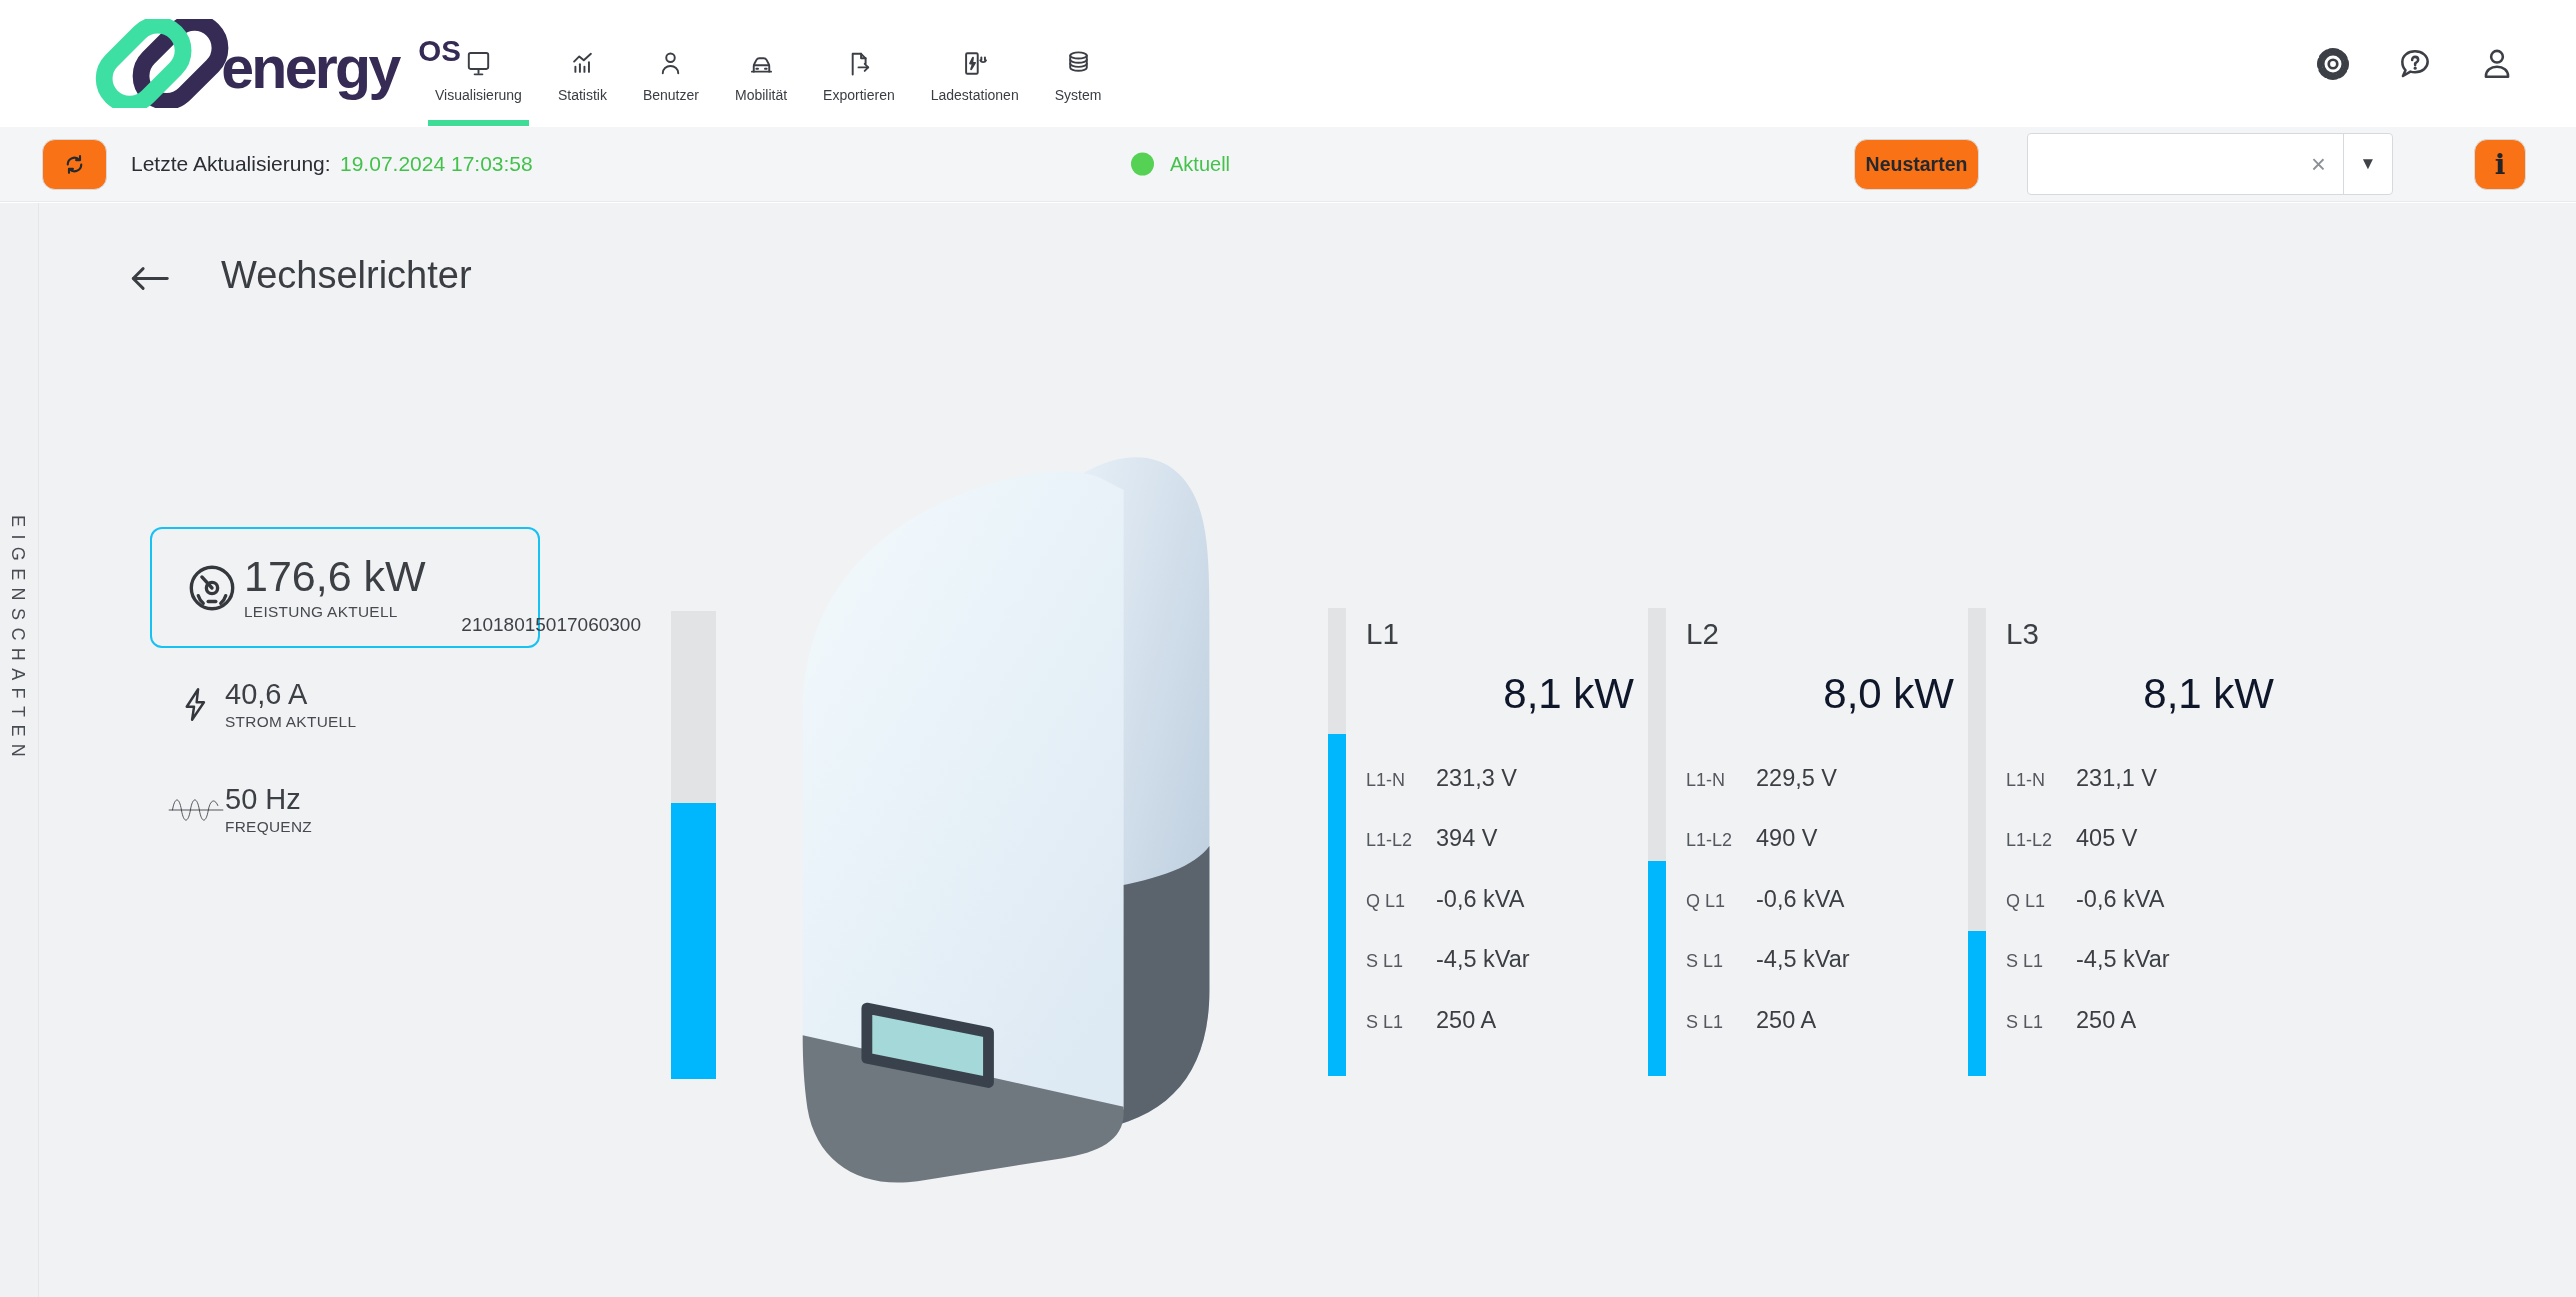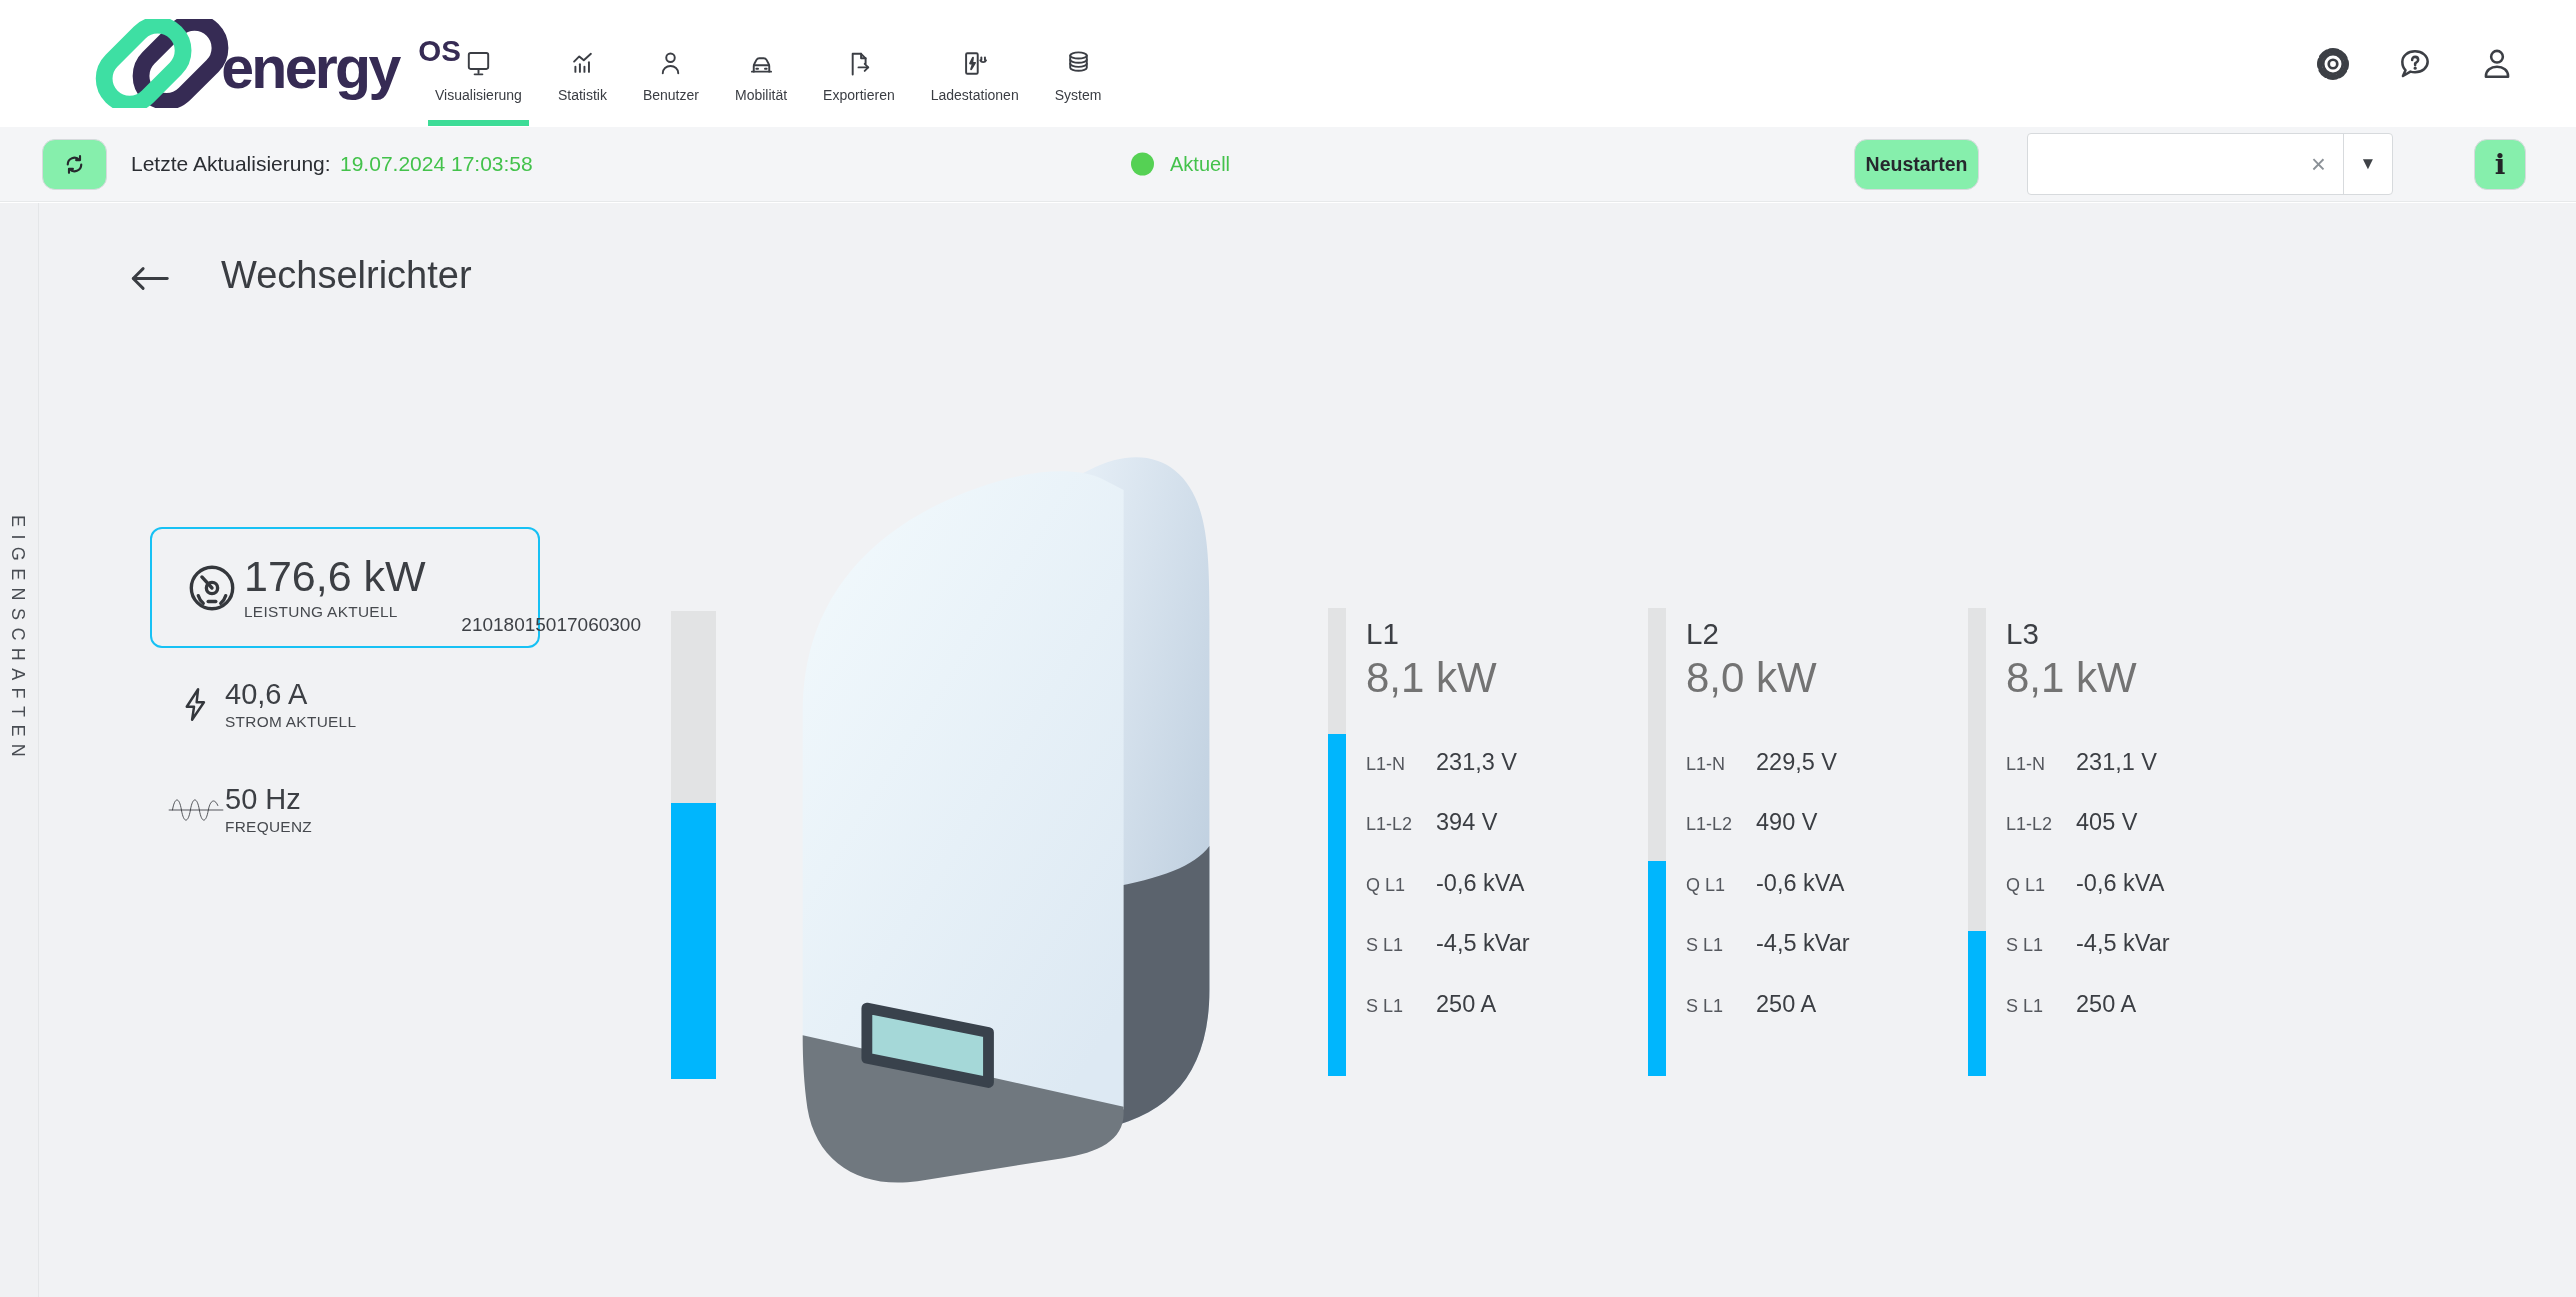--- a/index.html
+++ b/index.html
@@ -20,21 +20,21 @@
   .icons-right{position:absolute;right:59px;top:50%;transform:translateY(-50%);
                display:flex;gap:42px;align-items:center;}
   .icon-btn{width:40px;height:40px;display:flex;align-items:center;justify-content:center;cursor:pointer;}
   .icon-btn svg{width:38px;height:38px;stroke:#3c3f45;fill:none;stroke-width:1.6;
                 stroke-linecap:round;stroke-linejoin:round;}
 
   
   .toolbar{position:absolute;left:0;top:127px;width:100%;height:75px;background:#f4f5f7;
            border-bottom:0.7px solid #e7e9ea;display:flex;align-items:center;
            padding:0 50px 0 42px;box-sizing:border-box;}
-  .btn{background:#86efac;border:0.7px solid #d7dadd;border-radius:13px;height:51px;
+  .btn{background:#f97316;border:0.7px solid #d7dadd;border-radius:13px;height:51px;
        display:flex;align-items:center;justify-content:center;cursor:pointer;box-sizing:border-box;}
   .refresh-btn{width:65px;}
   .refresh-btn svg{width:27px;height:27px;stroke:#26292e;fill:none;stroke-width:1.9;
                    stroke-linecap:round;stroke-linejoin:round;}
   .update{margin-left:24px;font-size:21px;color:#2b2e33;}
   .update-value{margin-left:9.4px;font-size:21px;color:#43c24b;}
   .status{position:absolute;left:1131px;top:50%;transform:translateY(-50%);
           display:flex;align-items:center;gap:16px;}
   .status-dot{width:23px;height:23px;border-radius:50%;background:#55d154;}
   .status-text{font-size:20px;color:#44c24c;}
@@ -84,21 +84,21 @@
   .vbar{position:relative;background:#e2e3e4;overflow:hidden;}
   .main-gauge{position:absolute;left:671px;top:408px;width:45px;height:468px;}
   .vfill{position:absolute;left:0;bottom:0;width:100%;background:#00b6fd;}
 
   .device{position:absolute;left:761px;top:216px;}
 
   .phase{position:absolute;top:405px;display:flex;gap:20px;}
   .phase .vbar{width:18px;height:468px;flex:0 0 18px;}
   .ptext{width:268px;padding-top:9.4px;}
   .phead{font-size:29.5px;color:#3c3f44;line-height:1.15;}
-  .ppower{font-size:42px;color:#737373;line-height:1.1;margin-top:4px;}
+  .ppower{font-size:42px;color:#0f172a;line-height:1.1;margin-top:20px;text-align:right;}
   .prows{margin-top:47px;}
   .prow{display:flex;align-items:baseline;margin-bottom:29.5px;height:31px;}
   .plab{width:70px;font-size:18px;color:#55585e;flex:0 0 70px;}
   .pval{font-size:23.5px;color:#3b3e43;}
 </style>
 </head>
 <body>
 
 <div class="app">
 

